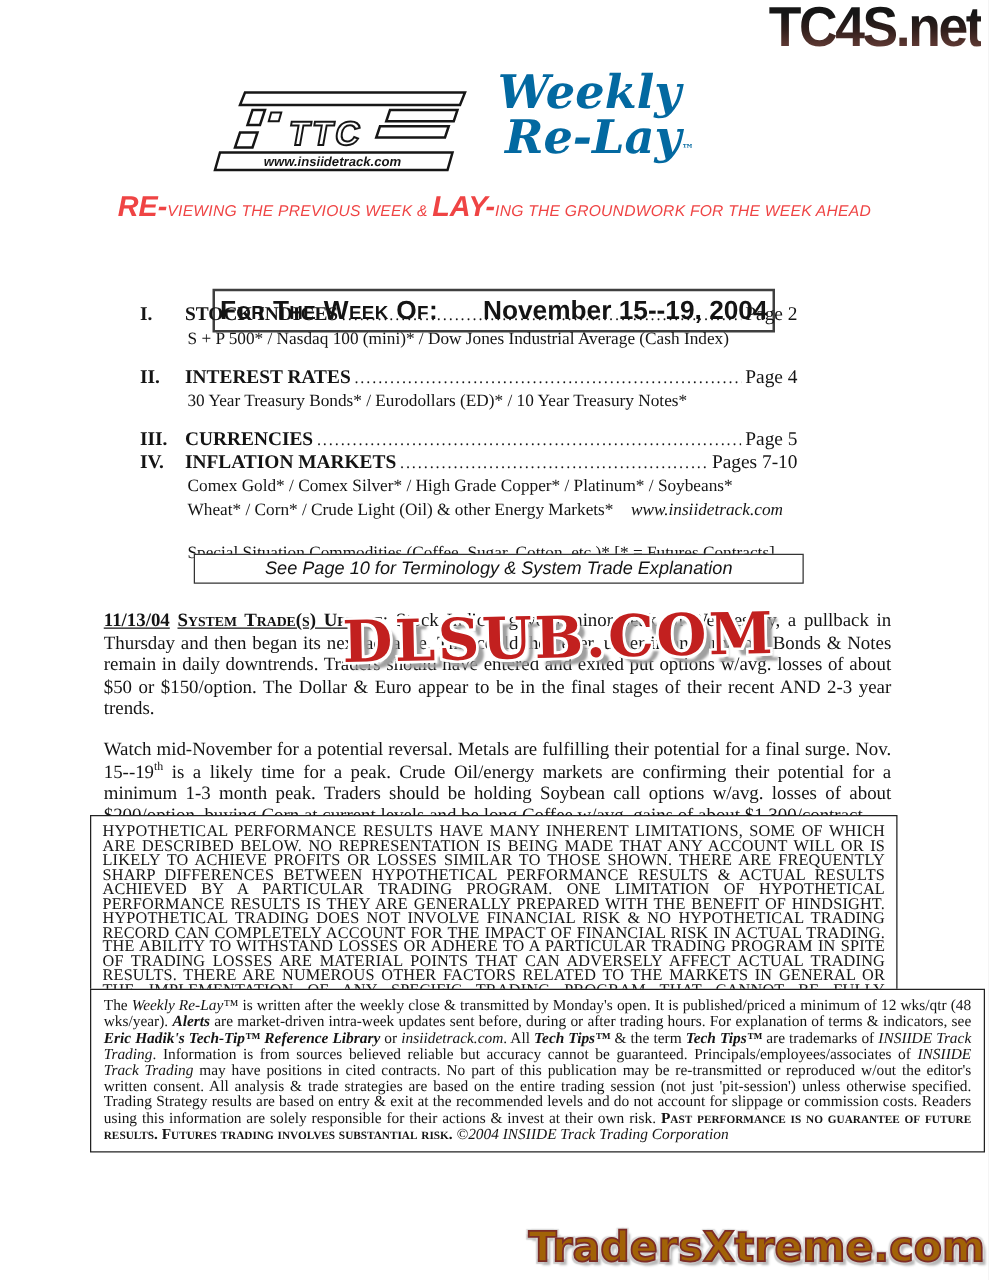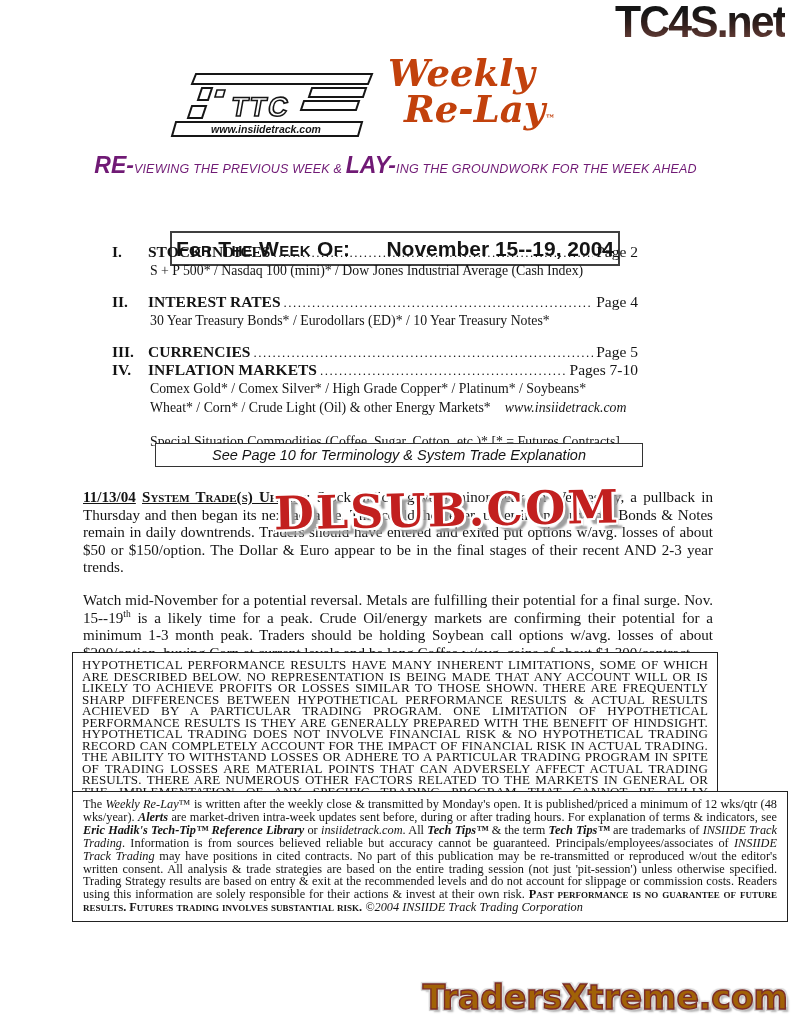--- a/index.html
+++ b/index.html
@@ -22,25 +22,25 @@
                       6px 6px 2px #9f9f9f;}
   .wm-bottom{position:absolute;right:3px;top:978px;font-family:"DejaVu Sans",sans-serif;
           font-weight:bold;font-size:33px;color:#a16207;-webkit-text-stroke:1.4px #7c2c27;
           text-shadow:-2px -2px 1px #dcdcdc,2px -2px 1px #dcdcdc,-2px 2px 1px #c9c9c9,
                       3px 3px 2px #b5b5b5;}
 
   
   .masthead{position:absolute;left:166px;top:62px;width:420px;height:92px;}
   .logo-svg{position:absolute;left:0;top:8px;}
   .logo-title{position:absolute;left:222px;top:-6px;font-family:"DejaVu Serif",serif;
-          font-weight:bold;font-style:italic;font-size:37px;line-height:.96;color:#c2410c;}
+          font-weight:bold;font-style:italic;font-size:37px;line-height:.96;color:#0369a1;text-align:center;}
   .logo-title .l2{margin-left:16px;}
   .logo-title .tm{font-size:10px;font-style:normal;vertical-align:baseline;}
   .tagline{position:absolute;left:0;top:152px;width:100%;text-align:center;
-          font-family:"Liberation Sans",sans-serif;font-style:italic;color:#701a75;white-space:nowrap;}
+          font-family:"Liberation Sans",sans-serif;font-style:italic;color:#ef4444;white-space:nowrap;}
   .tagline .big{font-weight:bold;font-size:23px;}
   .tagline .small{font-size:12.5px;letter-spacing:.2px;}
 
   
   .week-box{position:absolute;left:170px;top:191px;width:446px;height:31px;
           border:2px solid #3f3f3f;display:flex;align-items:center;justify-content:center;
           gap:36px;font-family:"Liberation Sans",sans-serif;font-weight:bold;font-size:21px;
           white-space:nowrap;background:#fff;margin-top:40px;}
   .week-box .label{font-variant:small-caps;letter-spacing:.3px;}
 

